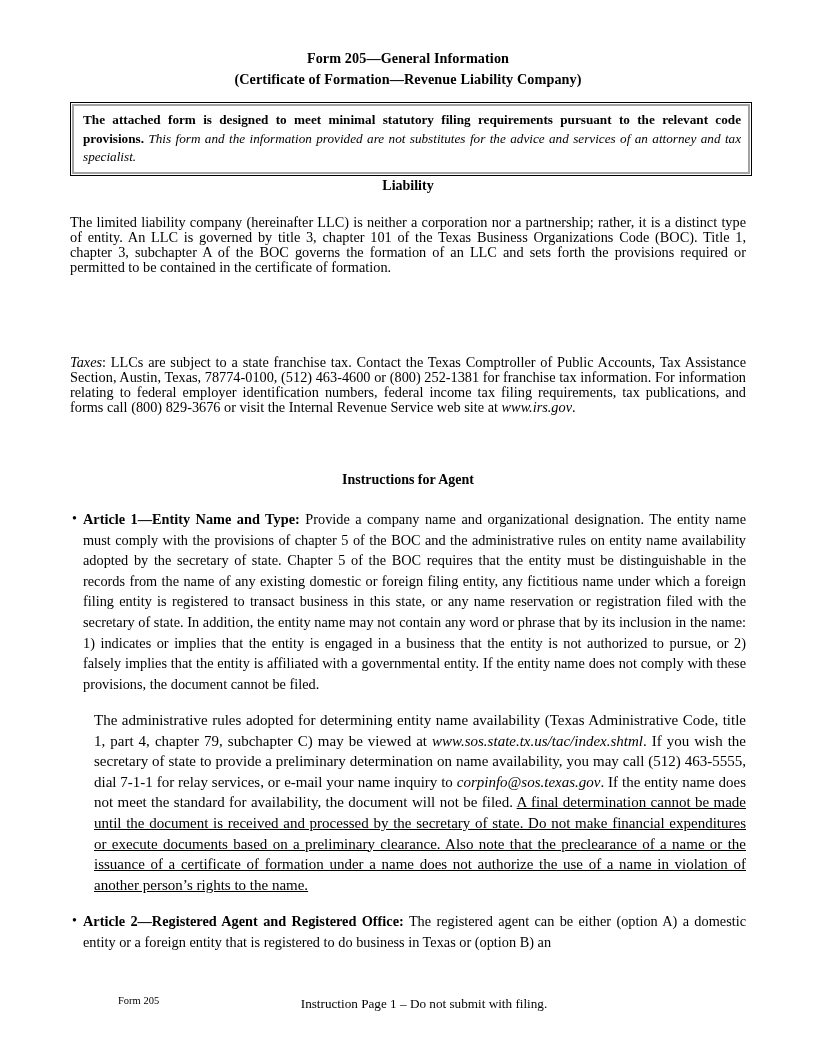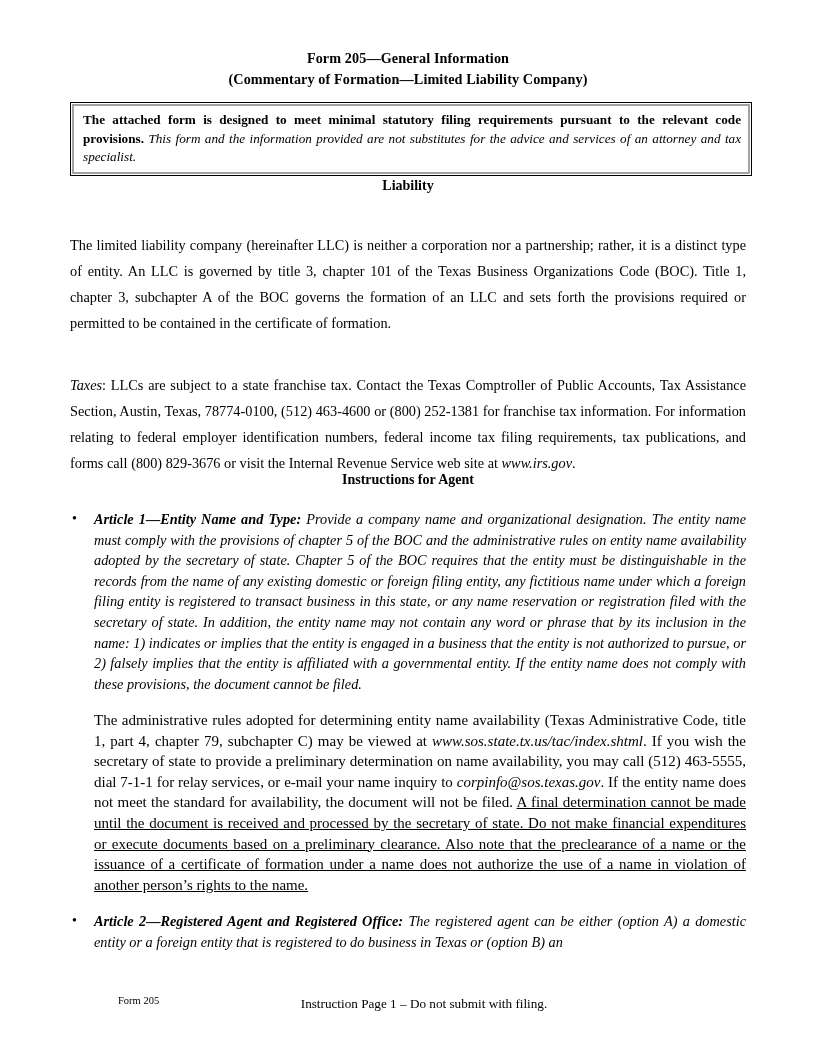--- a/index.html
+++ b/index.html
@@ -66,24 +66,23 @@
     font-size: 14px;
     font-weight: bold;
   }
 
   
   .para {
     position: absolute;
     left: 70px;
     width: 676px;
     font-size: 14.3px;
-    line-height: 26px;
+    line-height: 15px;
     text-align: justify;
     text-justify: inter-word;
-    margin-top: 17px;
   }
   .i { font-style: italic; }
   .b { font-weight: bold; }
   .u { text-decoration: underline; }
 
   
   .bullet-item {
     position: absolute;
     left: 70px;
     width: 676px;
@@ -93,24 +92,23 @@
   .bullet-item .bullet-mark {
     position: absolute;
     left: 2px;
     top: 0;
     width: 14px;
     font-size: 14px;
     line-height: 20.6px;
     text-align: left;
   }
   .bullet-item .bullet-body {
-    margin-left: 24px;
+    margin-left: 13px;
     text-align: justify;
     text-justify: inter-word;
-    font-style: italic;
   }
   .bullet-sub {
     position: absolute;
     left: 94px;
     width: 652px;
     font-size: 15px;
     line-height: 20.6px;
     text-align: justify;
     text-justify: inter-word;
   }
@@ -134,21 +132,21 @@
     line-height: 16px;
   }
 </style>
 </head>
 <body>
 
 <div class="page">
 
   <div class="title-block">
     <div class="title-line">Form 205—General Information</div>
-    <div class="title-line">(Commentary of Formation—Limited Liability Company)</div>
+    <div class="title-line">(Certificate of Formation—Revenue Liability Company)</div>
   </div>
 
   <div class="notice-box">
     <span class="b">The attached form is designed to meet minimal statutory filing requirements pursuant to the relevant code provisions.</span>
     <span> </span>
     <span class="i">This form and the information provided are not substitutes for the advice and services of an attorney and tax specialist.</span>
   </div>
 
   <div class="section-heading" style="top:178px;">Liability</div>
 

